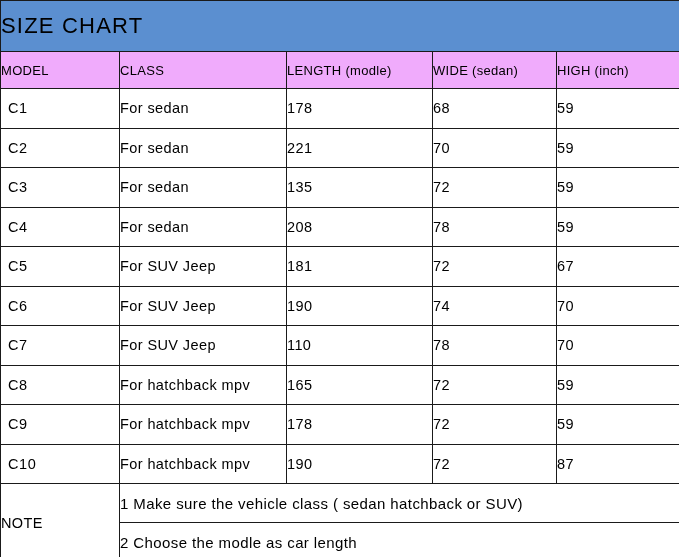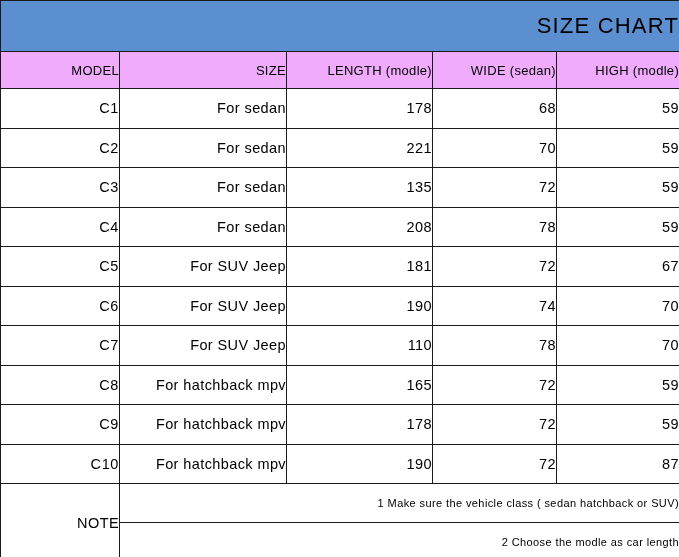--- a/index.html
+++ b/index.html
@@ -21,21 +21,21 @@
   table.size-chart {
     width: 679px;
     height: 557px;
     border-collapse: collapse;
     table-layout: fixed;
   }
   table.size-chart td,
   table.size-chart th {
     border: 1px solid #1a1a1a;
     padding: 0;
-    text-align: right;
+    text-align: left;
     vertical-align: middle;
     font-weight: normal;
     color: #000000;
   }
   .title-cell {
     background: #5b8fd0;
     color: #000000;
     font-size: 22px;
     font-weight: bold;
     letter-spacing: 1.2px;
@@ -48,27 +48,28 @@
     height: 36px;
     letter-spacing: 0.3px;
   }
   .body-row td {
     font-size: 14.5px;
     height: 38.5px;
     letter-spacing: 0.4px;
   }
   .body-row td.model-col {
     letter-spacing: 0.6px;
+    padding-left: 7px;
   }
   .note-label {
     font-size: 14.5px;
     letter-spacing: 0.4px;
   }
   .note-line {
-    font-size: 11px;
+    font-size: 15px;
     text-align: left;
     padding-left: 12px;
     height: 38px;
     letter-spacing: 0.4px;
   }
   col.c-model { width: 119px; }
   col.c-class { width: 167px; }
   col.c-length { width: 146px; }
   col.c-wide   { width: 124px; }
   col.c-high   { width: 123px; }
@@ -84,24 +85,24 @@
       <col class="c-length">
       <col class="c-wide">
       <col class="c-high">
     </colgroup>
     <tbody>
       <tr>
         <td class="title-cell" colspan="5">SIZE CHART</td>
       </tr>
       <tr>
         <td class="header-cell">MODEL</td>
-        <td class="header-cell">SIZE</td>
+        <td class="header-cell">CLASS</td>
         <td class="header-cell">LENGTH (modle)</td>
         <td class="header-cell">WIDE (sedan)</td>
-        <td class="header-cell">HIGH (modle)</td>
+        <td class="header-cell">HIGH (inch)</td>
       </tr>
 
       <tr class="body-row">
         <td class="model-col">C1</td>
         <td>For  sedan</td>
         <td>178</td>
         <td>68</td>
         <td>59</td>
       </tr>
       <tr class="body-row">

